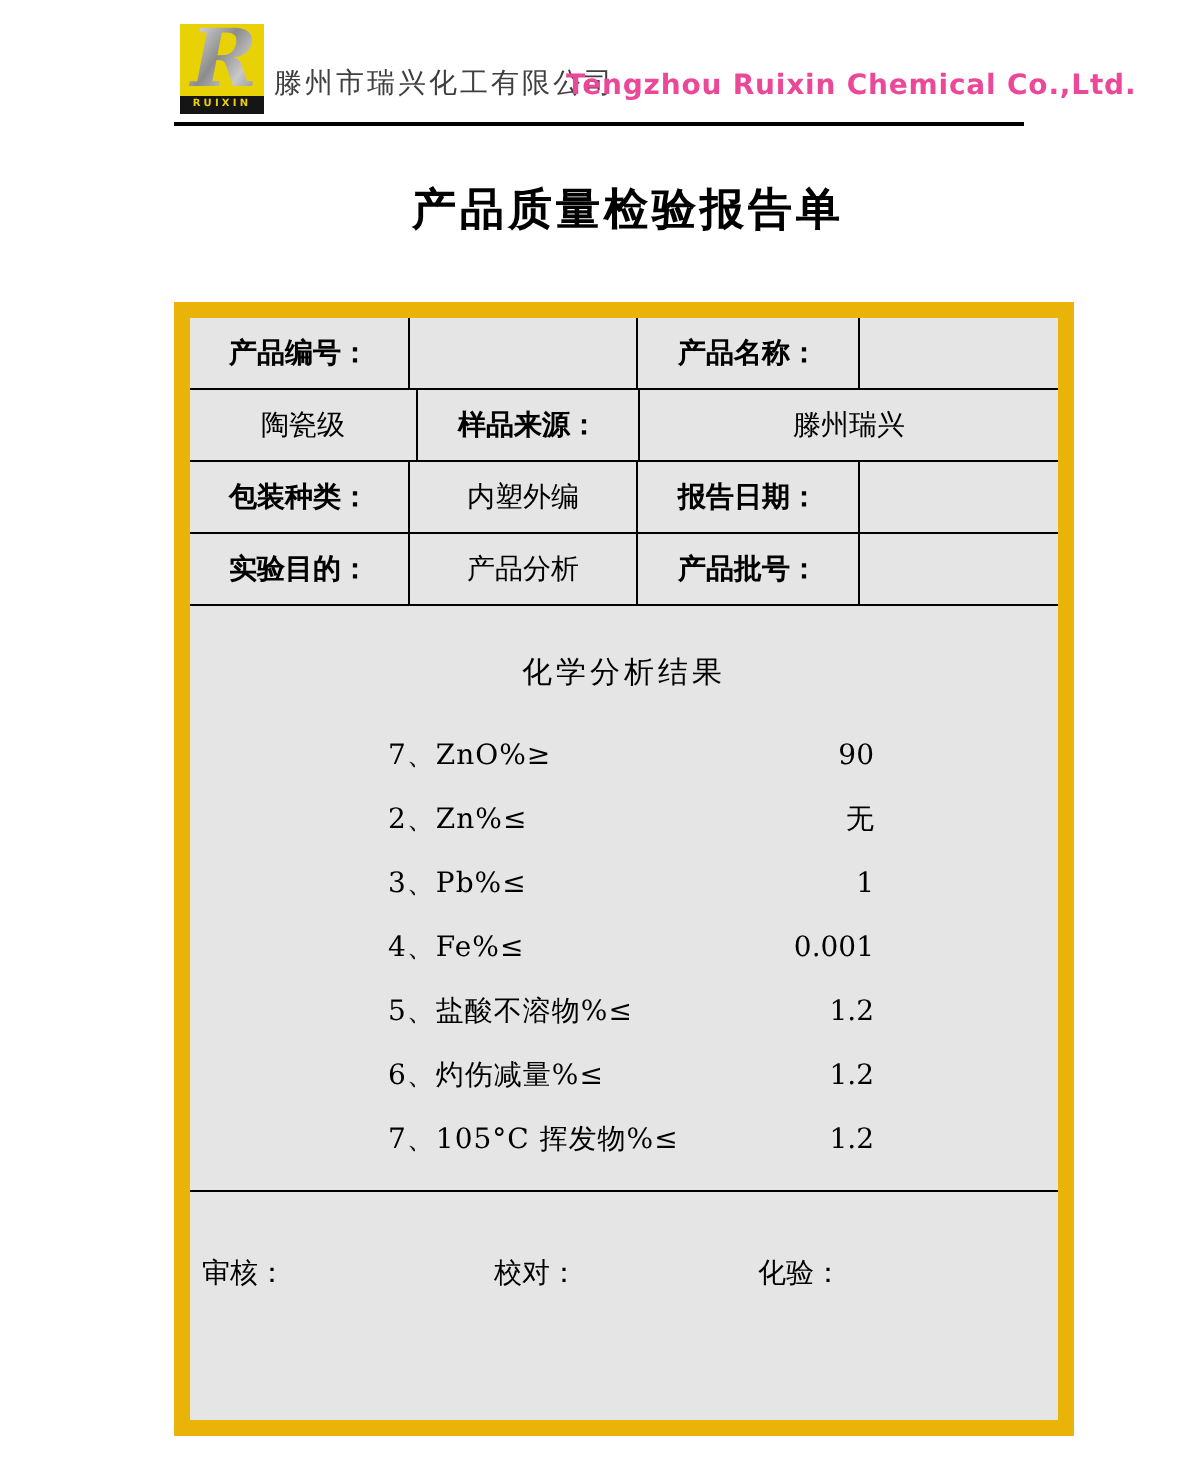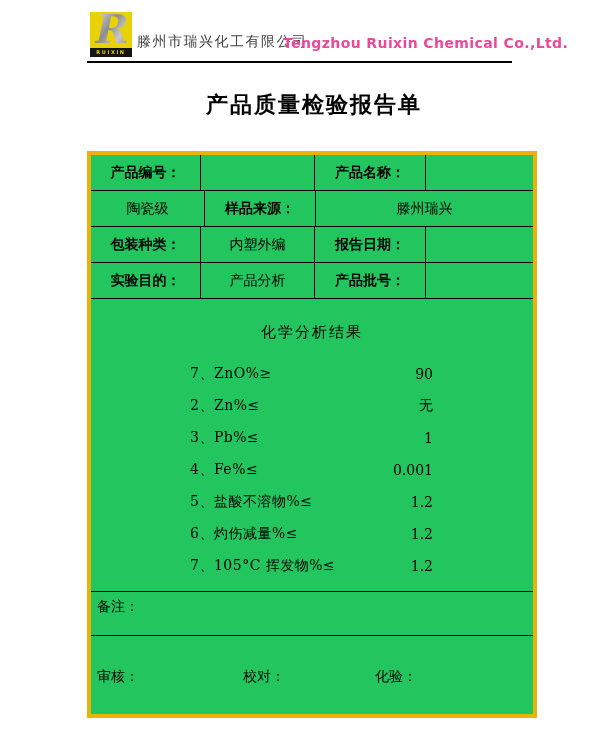--- a/index.html
+++ b/index.html
@@ -17,21 +17,21 @@
   .company-en{position:absolute;left:283px;top:35px;font-size:14px;font-weight:bold;
               color:#ec4899;letter-spacing:0.4px;}
   .header-rule{position:absolute;left:87px;top:61px;width:425px;height:2px;background:#000;}
 
   
   .doc-title{position:absolute;left:0;top:90px;width:600px;text-align:center;
              font-size:22px;font-weight:bold;letter-spacing:2px;padding-left:14px;}
 
   
   .report-table{position:absolute;left:87px;top:151px;width:450px;height:567px;
-                border:4px solid #eab308;box-sizing:border-box;background:#22c55e;}
+                border:8px solid #eab308;box-sizing:border-box;background:#e5e5e5;}
   .info-row{display:flex;height:36px;border-bottom:1px solid #000;box-sizing:border-box;}
   .cell{display:flex;align-items:center;justify-content:center;box-sizing:border-box;
         overflow:hidden;white-space:nowrap;}
   .c1{width:110px;border-right:1px solid #000;}
   .c2{width:114px;border-right:1px solid #000;}
   .c3{width:111px;border-right:1px solid #000;}
   .c4{flex:1;}
   .lbl{font-weight:bold;font-size:14px;}
   .val{font-family:"DejaVu Serif","Liberation Serif",serif;font-size:14px;}
 
@@ -138,23 +138,20 @@
           <span class="item-label">6、灼伤减量%≤</span>
           <span class="item-value">1.2</span>
         </div>
         <div class="item">
           <span class="item-label">7、105°C 挥发物%≤</span>
           <span class="item-value">1.2</span>
         </div>
       </div>
     </div>
 
-    <div class="remarks-row">
-      <span>备注：</span>
-    </div>
 
     <div class="sig-row">
       <span class="sig sig-review">审核：</span>
       <span class="sig sig-proofread">校对：</span>
       <span class="sig sig-assay">化验：</span>
     </div>
 
   </div>
 </div>
 

